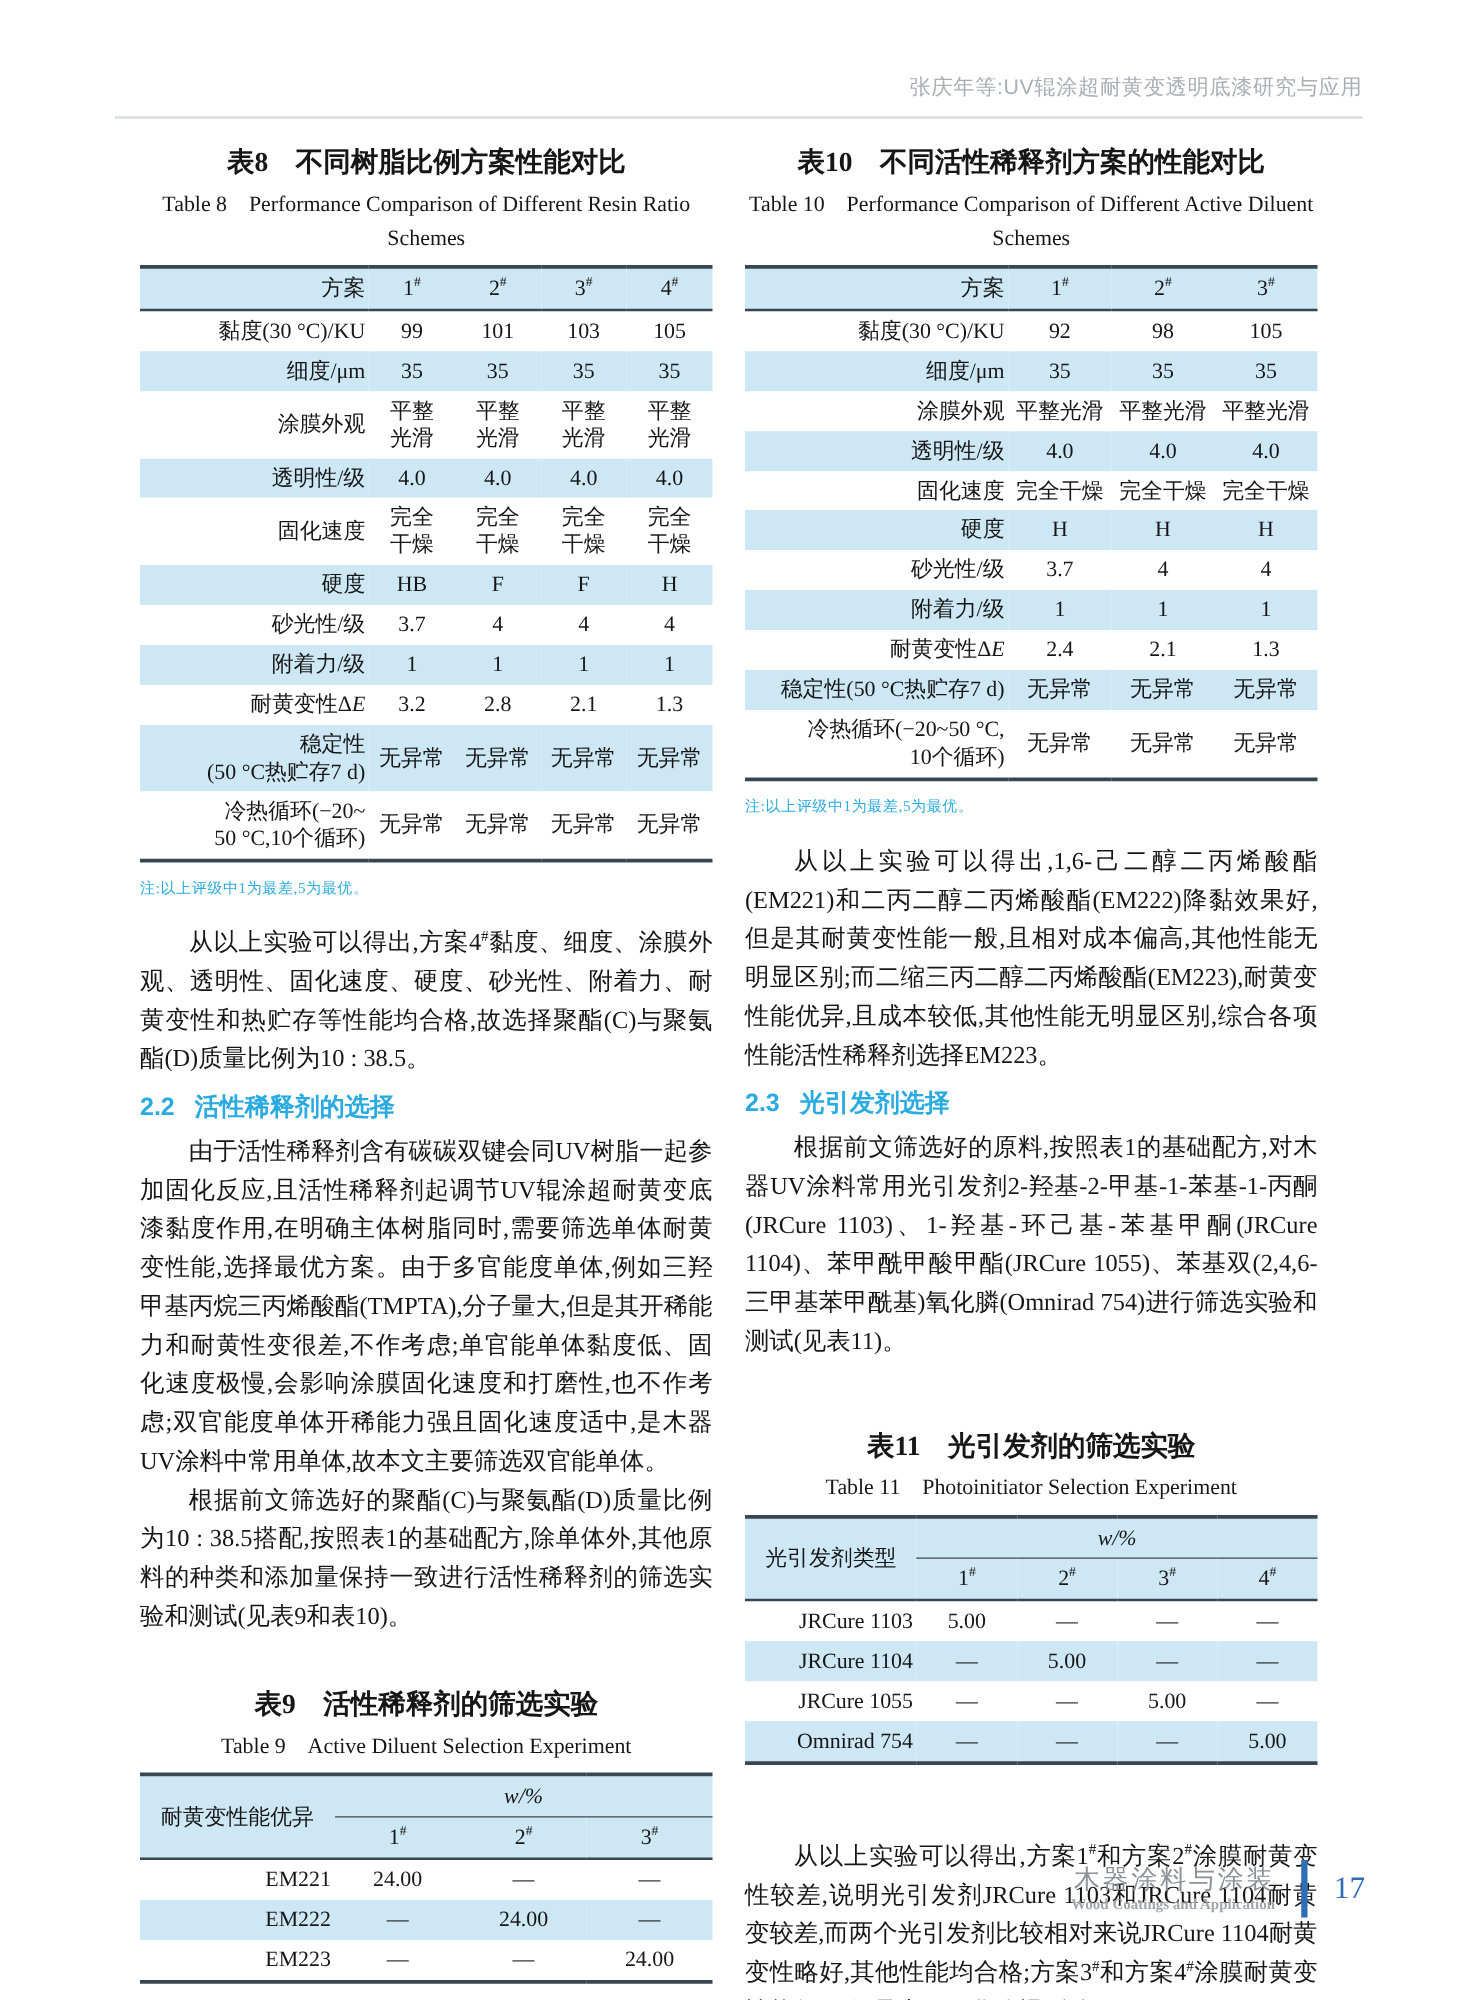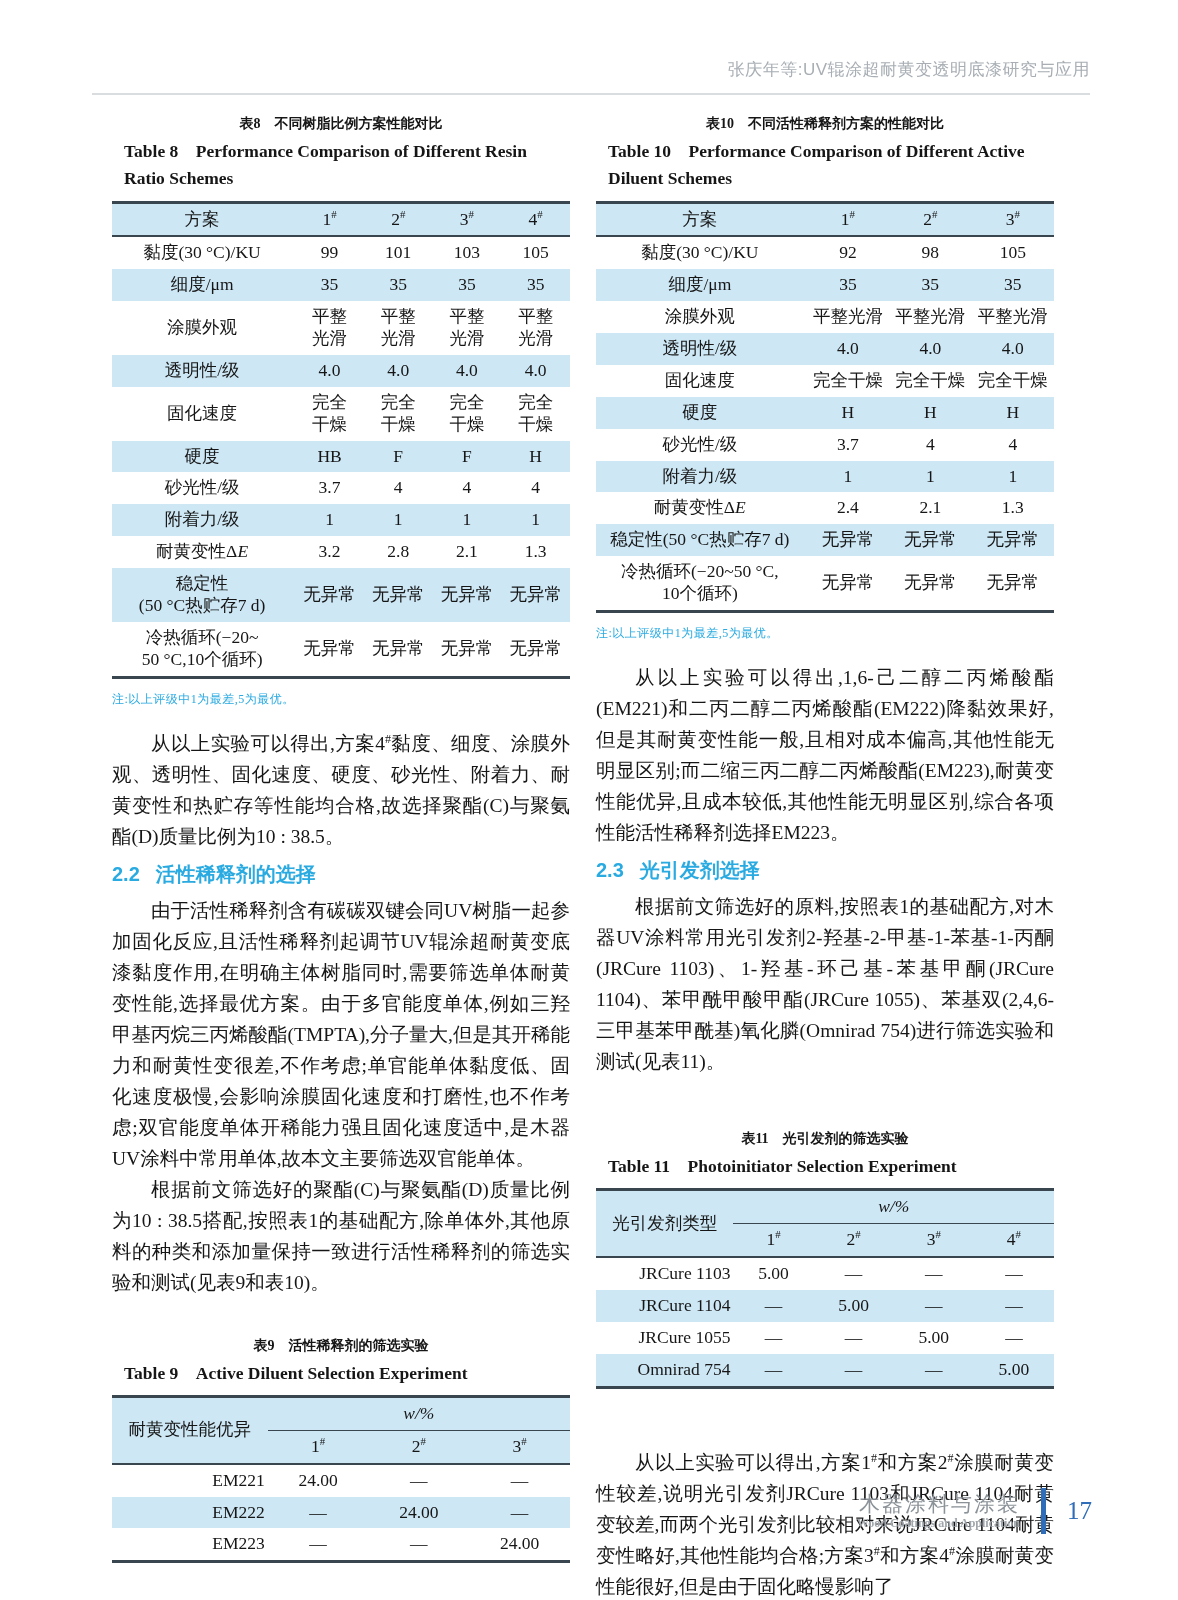--- a/index.html
+++ b/index.html
@@ -22,36 +22,36 @@
     padding-top:58px;padding-bottom:12px;
     border-bottom:2px solid #dadde0;
     text-align:right;color:var(--hdrgray);
     font-family:"Liberation Sans","DejaVu Sans",sans-serif;
     font-size:17px;letter-spacing:.5px;
   }
   
   .columns{position:absolute;top:114px;left:112px;width:942px;display:flex;gap:26px;}
   .col{width:458px;}
   
-  .tbl-title-zh{font-weight:bold;font-size:14px;text-align:center;line-height:1.45;margin:0 0 4px 0;}
-  .tbl-title-en{font-weight:bold;font-size:17.5px;line-height:1.55;margin:0 0 8px 12px;}
+  .tbl-title-zh{font-weight:bold;font-size:22px;text-align:center;line-height:1.45;margin:0 0 4px 0;}
+  .tbl-title-en{font-weight:normal;font-size:17.5px;text-align:center;line-height:1.55;margin:0 0 8px 0;}
   
   table.data-table{
     width:100%;border-collapse:collapse;
     border-top:3px solid var(--dark);border-bottom:3px solid var(--dark);
     font-size:17.5px;line-height:1.25;
   }
   table.data-table th,table.data-table td{padding:5px 3px;vertical-align:middle;font-weight:normal;}
   table.data-table thead th{background:var(--rowblue);}
   table.data-table thead tr:last-child th{border-bottom:2px solid var(--dark);}
   table.data-table thead th[rowspan]{border-bottom:2px solid var(--dark);}
   table.data-table tbody tr:nth-child(even) td{background:var(--rowblue);}
   table.data-table td{text-align:center;}
   table.data-table th{text-align:center;}
-  table.data-table .lbl{text-align:center;padding-left:0;}
+  table.data-table .lbl{text-align:right;padding-left:0;}
   table.data-table .lbl-center{text-align:right;}
   th.group{font-style:italic;border-bottom:1.5px solid var(--dark);}
   sup{font-size:.62em;vertical-align:super;line-height:0;}
   
   .tbl-note{color:var(--cyan);font-size:12px;text-align:left;margin-top:12px;letter-spacing:.5px;}
   
   .para{
     font-size:19.5px;line-height:31px;text-align:justify;text-indent:2em;
     margin:0;
   }

